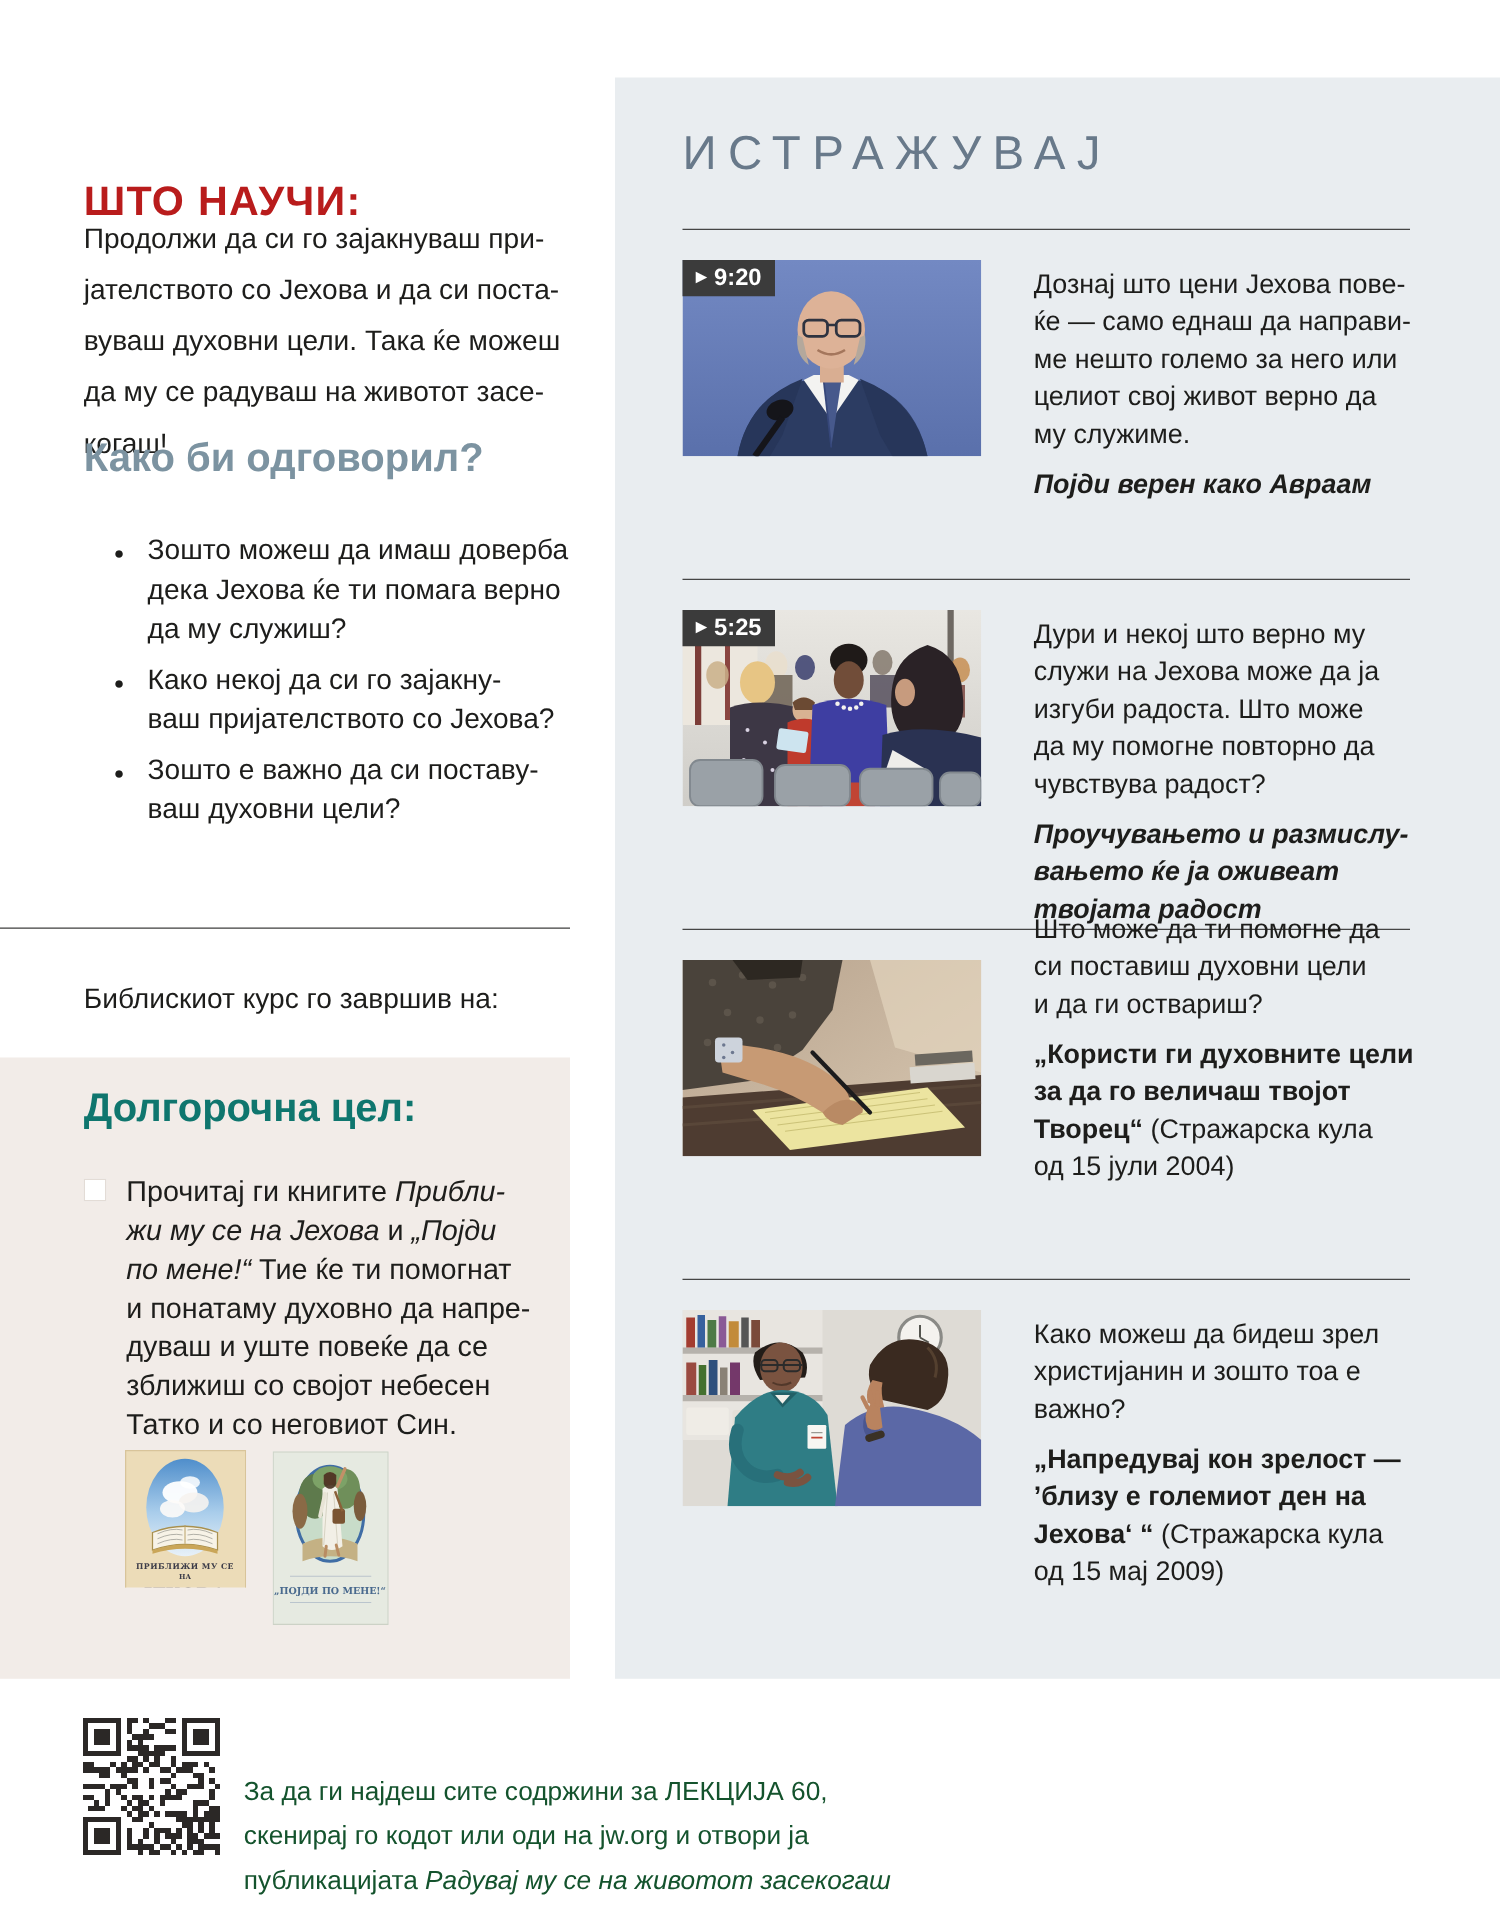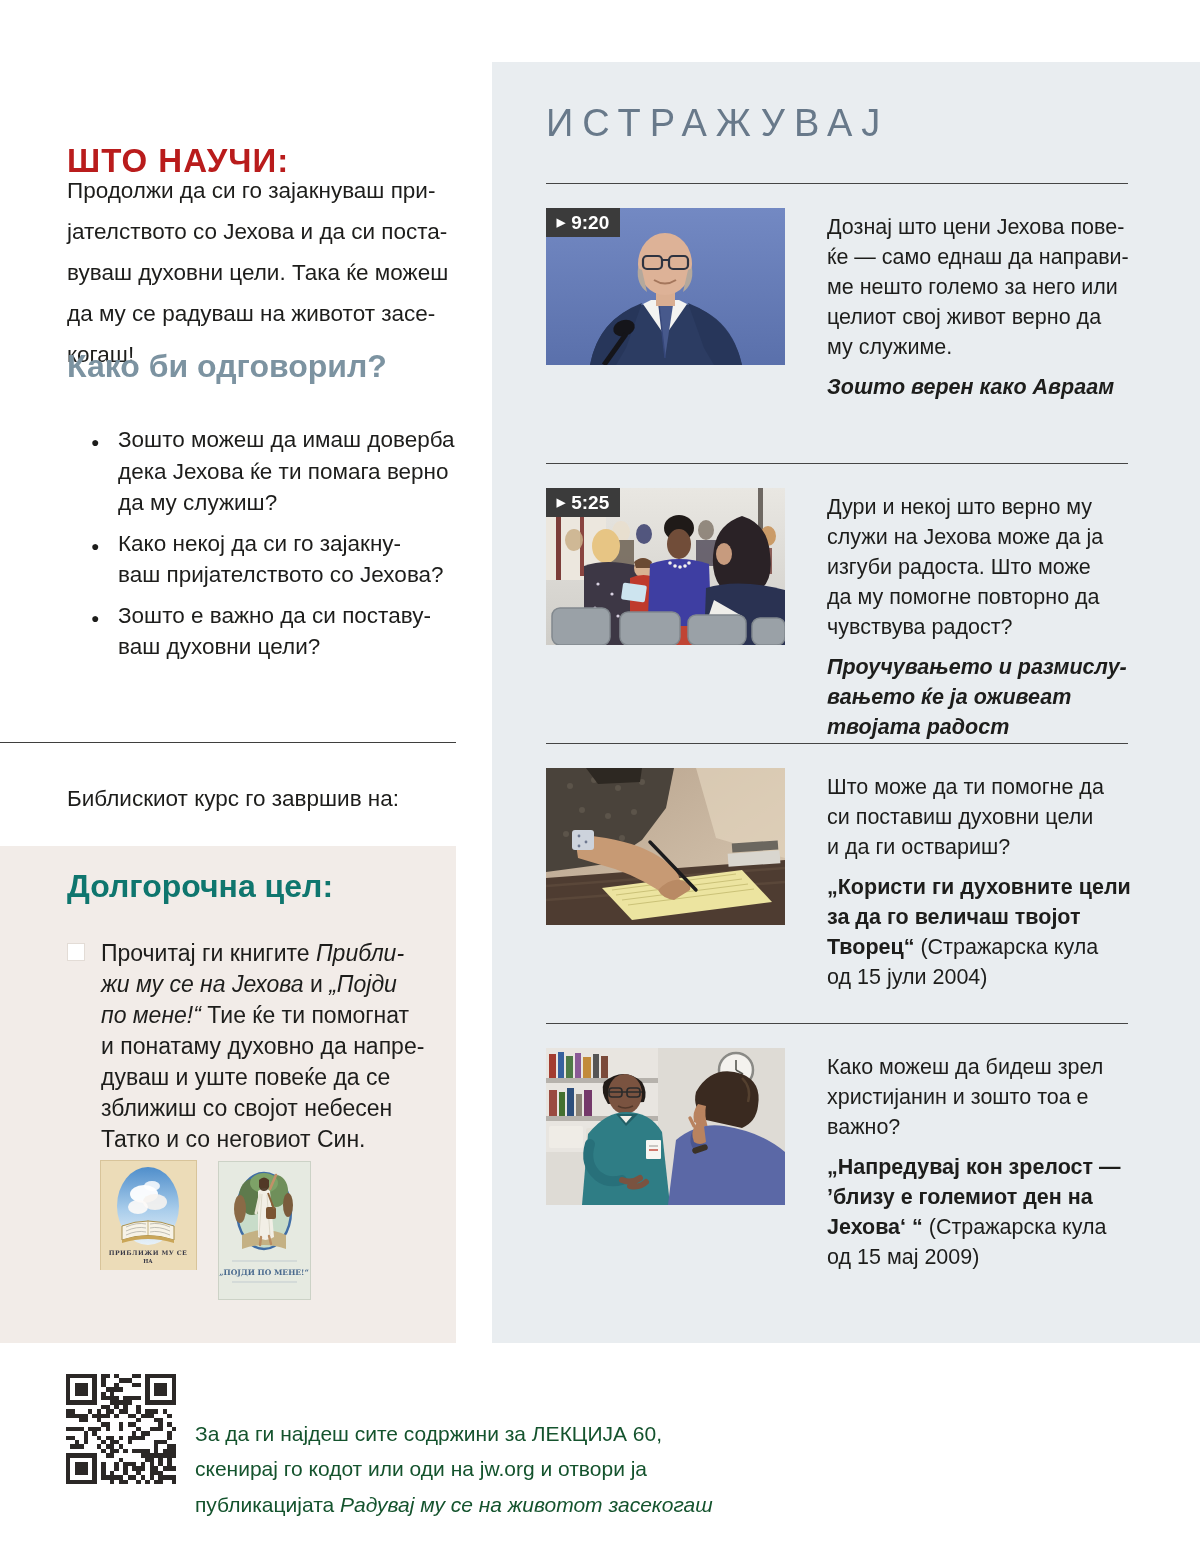--- a/index.html
+++ b/index.html
@@ -193,21 +193,21 @@
     <span class="play">▶</span>
     <span>9:20</span>
   </div>
 </div>
 <div class="row-text" style="top:212px">
   <div class="pre">Дознај што цени Јехова пове-
 ќе — само еднаш да направи-
 ме нешто големо за него или
 целиот свој живот верно да
 му служиме.</div>
-  <div class="answer it pre">Зошто верен како Авраам</div>
+  <div class="answer it pre">Појди верен како Авраам</div>
 </div>
 
 <div class="thumb" style="top:488px">
   <svg viewBox="0 0 239 157" xmlns="http://www.w3.org/2000/svg">
     <defs>
       <linearGradient id="bghall" x1="0" y1="0" x2="0" y2="1">
         <stop offset="0" stop-color="#e9e7e2"></stop>
           <stop offset="1" stop-color="#cfcdc8"></stop>
       </linearGradient>
     </defs>
@@ -312,21 +312,21 @@
       <path d="M30 76 Q34 66 46 68 L60 70 Q96 76 118 92 Q132 102 134 112 L112 122 Q84 104 52 96 L32 90 Z" fill="#c79a74"></path>
       <rect x="26" y="62" width="22" height="20" rx="3" fill="#cdd3dc"></rect>
       <circle cx="33" cy="68" r="1.4" fill="#6d7890"></circle>
         <circle cx="40" cy="74" r="1.4" fill="#6d7890"></circle>
         <circle cx="33" cy="78" r="1.4" fill="#6d7890"></circle>
       <path d="M112 122 Q124 110 134 112 Q146 114 144 122 L128 132 Q116 130 112 122 Z" fill="#b98a64"></path>
       <line x1="104" y1="74" x2="150" y2="122" stroke="#1b1b1d" stroke-width="3.4" stroke-linecap="round"></line>
     </g>
   </svg>
 </div>
-<div class="row-text" style="top:772px">
+<div class="row-text" style="top:728px">
   <div class="pre">Што може да ти помогне да
 си поставиш духовни цели
 и да ги оствариш?</div>
   <div class="answer pre"><span>„Користи ги духовните цели
 за да го величаш твојот
 Творец“ </span><span class="reg">(</span><span class="iti">Стражарска кула</span><span class="reg">
 од 15 јули 2004)</span></div>
 </div>
 
 <div class="thumb" style="top:1048px">

